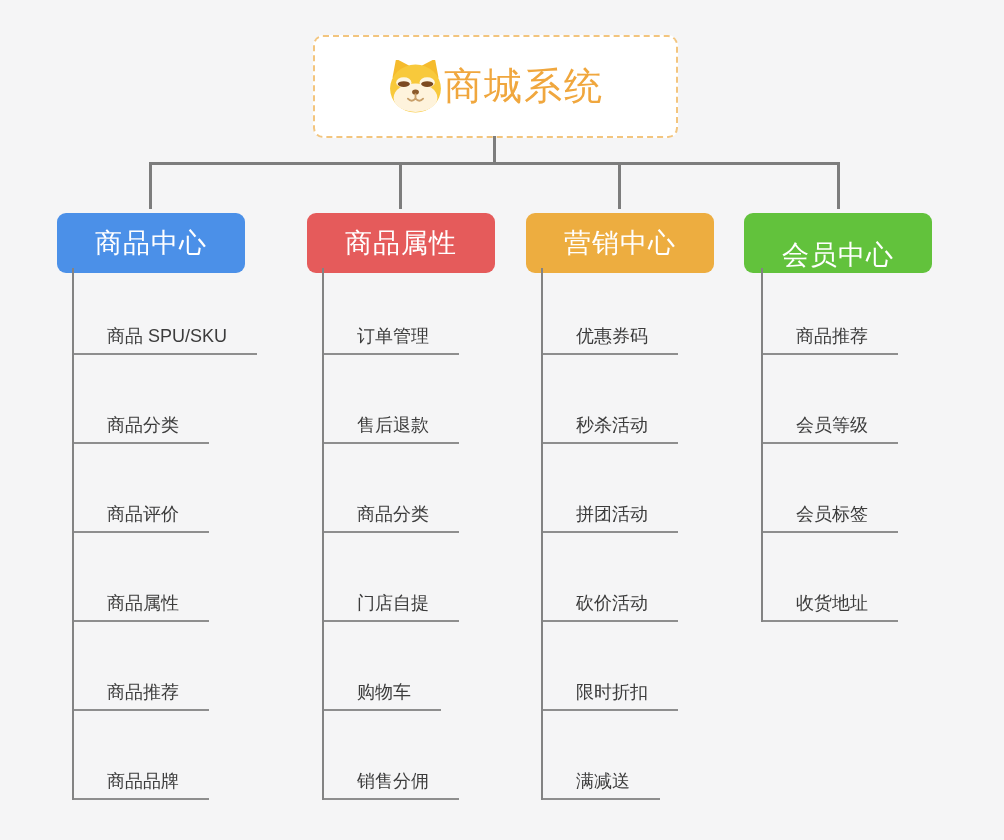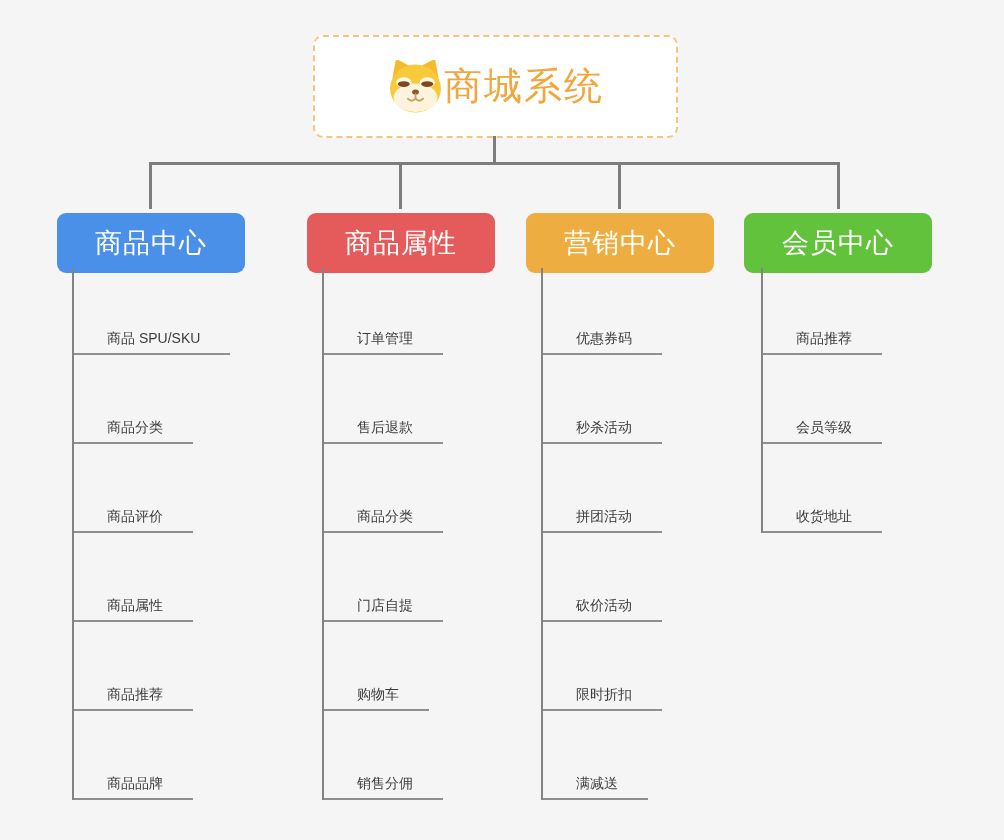--- a/index.html
+++ b/index.html
@@ -50,42 +50,42 @@
     display:flex;align-items:center;justify-content:center;
     color:#ffffff;
     font-size:27px;
     letter-spacing:1px;
     box-sizing:border-box;
     cursor:default;
   }
   .b-0{left:57px;}
   .b-1{left:307px;}
   .b-2{left:526px;}
-  .b-3{left:744px;}
+  .b-3{left:744px;align-items:flex-end;}
 
   
   .item-list{
     position:absolute;
     top:268px;
     margin:0;padding:0;
     list-style:none;
     border-left:2px solid #838383;
   }
   .c-0{left:72px;}
   .c-1{left:322px;}
   .c-2{left:541px;}
   .c-3{left:761px;}
   .item-list li{
     height:89px;
     box-sizing:border-box;
     display:flex;align-items:flex-end;
     width:fit-content;
     padding:0 30px 5px 33px;
     border-bottom:2px solid #8e8e8e;
-    font-size:14px;
+    font-size:18px;
     color:#3c3c3c;
     white-space:nowrap;
   }
   .item-list li:first-child{height:87px;}
 </style>
 </head>
 <body>
 
 <div class="stage">
 
@@ -151,16 +151,17 @@
     <li>秒杀活动</li>
     <li>拼团活动</li>
     <li>砍价活动</li>
     <li>限时折扣</li>
     <li>满减送</li>
   </ul>
 
   <ul class="item-list c-3">
     <li>商品推荐</li>
     <li>会员等级</li>
+    <li>会员标签</li>
     <li>收货地址</li>
   </ul>
 
 </div>
 
 </body></html>

